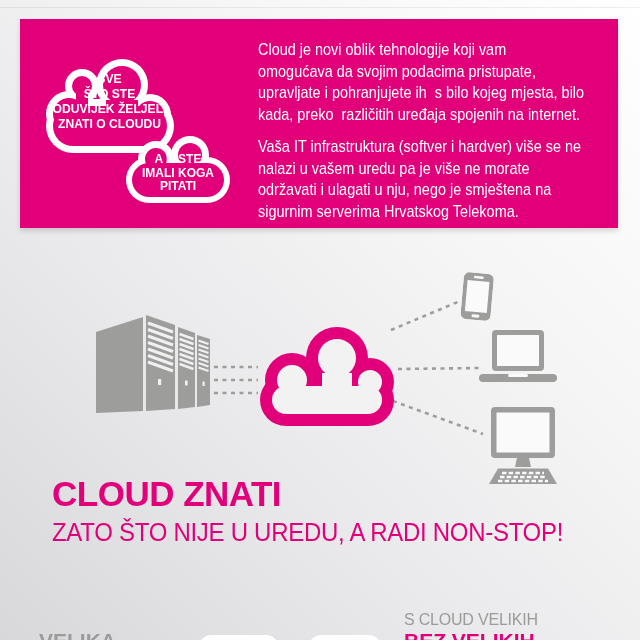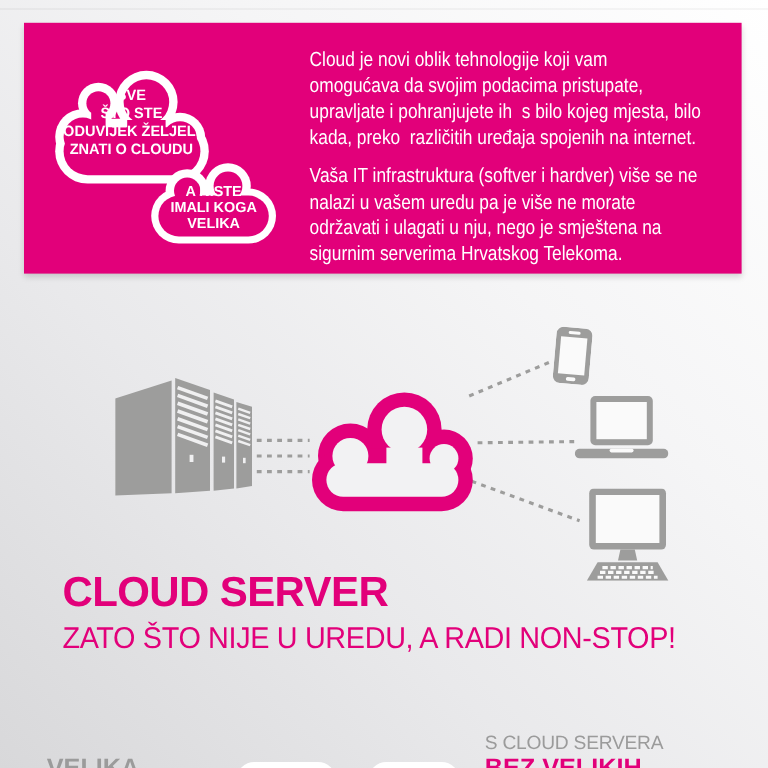--- a/index.html
+++ b/index.html
@@ -97,21 +97,21 @@
           </g>
           <g fill="#e2007a">
             <circle cx="34" cy="28" r="11"></circle>
               <circle cx="68" cy="24" r="12"></circle>
             <rect x="10" y="32" width="92" height="34" rx="17"></rect>
           </g>
         </svg>
       </span>
       <div class="cloud-small-text">A NISTE
 IMALI KOGA
-VELIKA</div>
+PITATI</div>
     </div>
 
     <div class="banner-par p1">Cloud je novi oblik tehnologije koji vam
 omogućava da svojim podacima pristupate,
 upravljate i pohranjujete ih  s bilo kojeg mjesta, bilo
 kada, preko  različitih uređaja spojenih na internet.</div>
     <div class="banner-par p2">Vaša IT infrastruktura (softver i hardver) više se ne
 nalazi u vašem uredu pa je više ne morate
 održavati i ulagati u nju, nego je smještena na
 sigurnim serverima Hrvatskog Telekoma.</div>
@@ -210,22 +210,22 @@
       <polygon points="31,51 43,51 45,60 29,60" fill="#9d9d9c"></polygon>
       <polygon points="12,61.5 62,61.5 71,77 3,77" fill="#9d9d9c"></polygon>
       <g stroke="#fafafa" stroke-width="2.6" stroke-dasharray="4.5 2.2" fill="none">
         <line x1="16" y1="66" x2="58" y2="66"></line>
         <line x1="14" y1="70" x2="60" y2="70"></line>
         <line x1="12" y1="74" x2="62" y2="74"></line>
       </g>
     </svg>
   </div>
 
-  <div class="headline-title">CLOUD SERVER</div>
+  <div class="headline-title">CLOUD ZNATI</div>
   <div class="headline-sub">ZATO ŠTO NIJE U UREDU, A RADI NON-STOP!</div>
 
-  <div class="cmp-label cmp-label-right">S CLOUD SERVERA</div>
+  <div class="cmp-label cmp-label-right">S CLOUD VELIKIH</div>
   <div class="cmp-head cmp-head-left">VELIKA</div>
   <div class="cmp-head cmp-head-right">BEZ VELIKIH</div>
 
   <div class="cloudtop cloudtop1"></div>
   <div class="cloudtop cloudtop2"></div>
 </div>
 
 </body></html>

